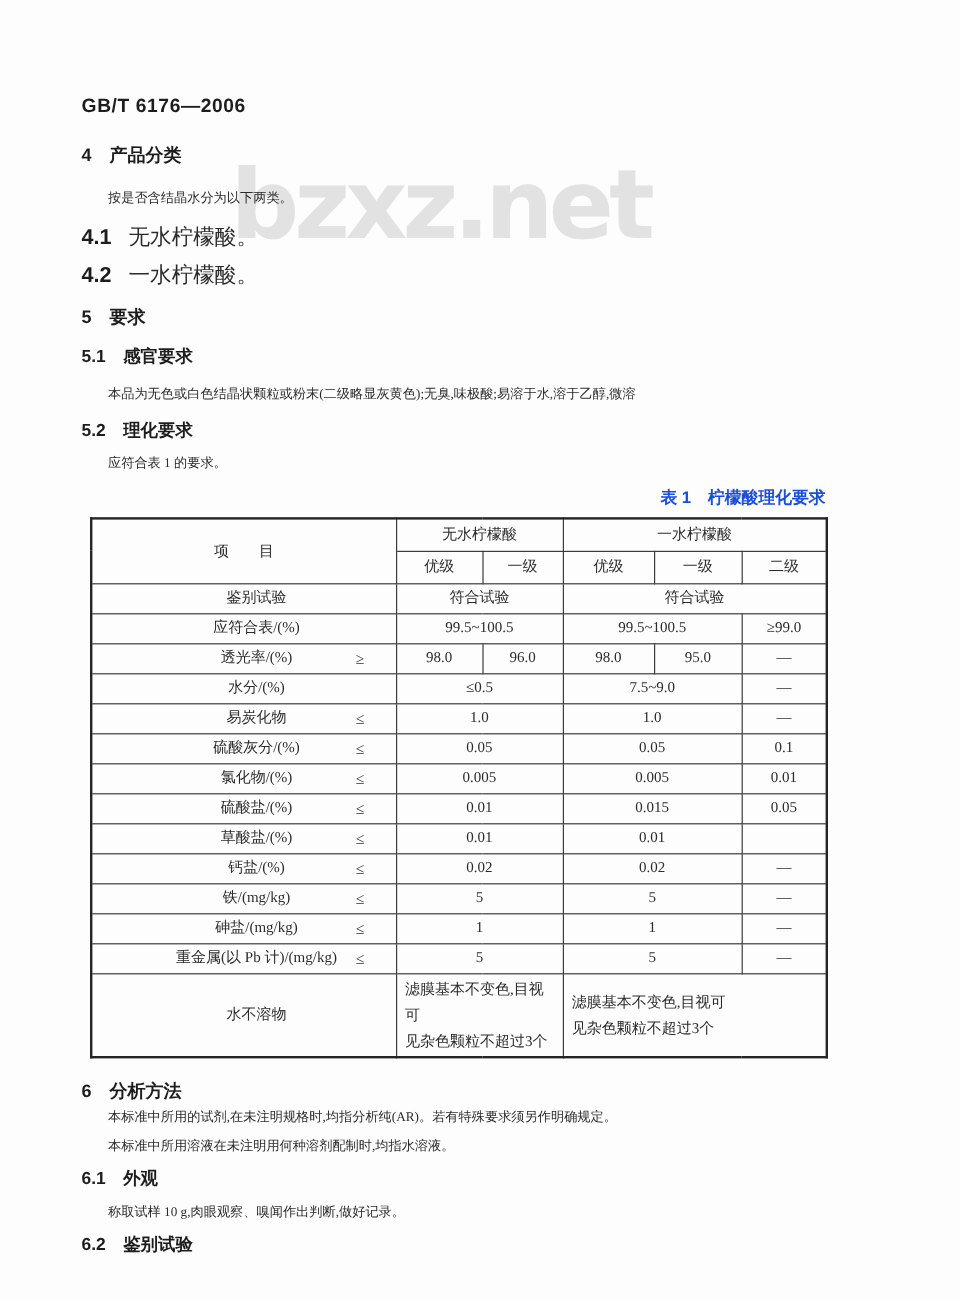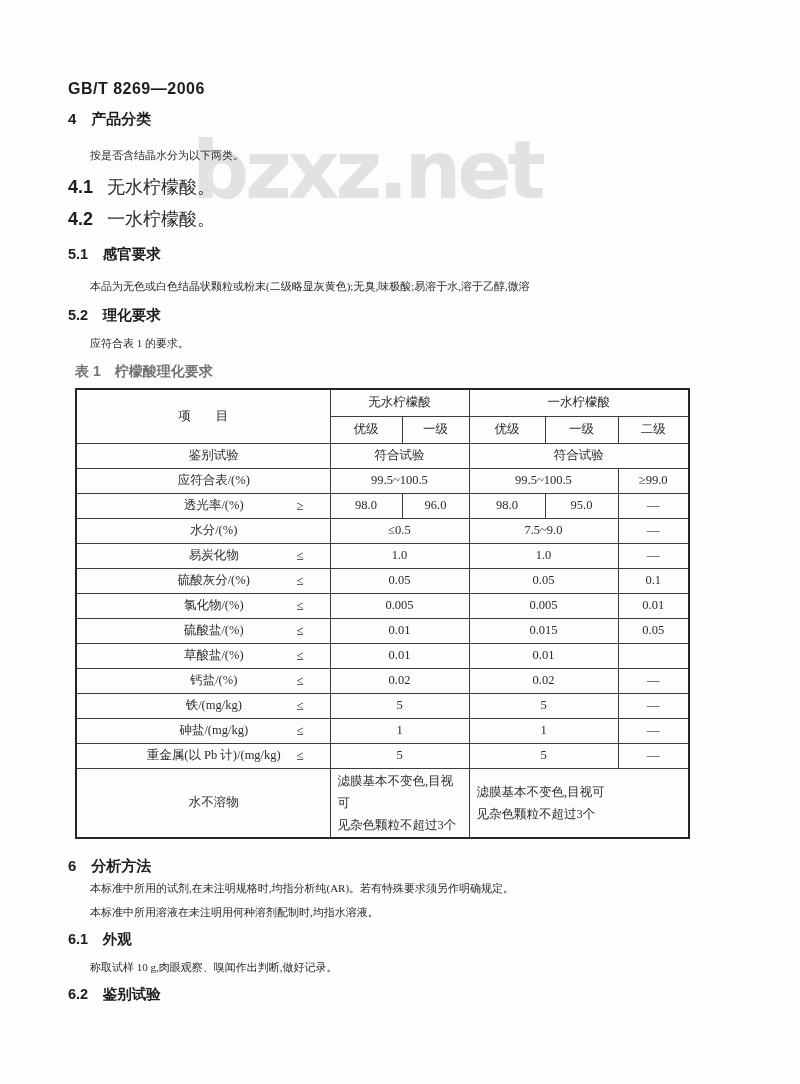--- a/index.html
+++ b/index.html
@@ -36,33 +36,33 @@
   }
   .h2 {
     font-family:"Liberation Sans","DejaVu Sans",sans-serif;
     font-weight:bold; font-size:14.5px; color:#1d1d1d;
   }
   .body-text { font-size:11px; line-height:24px; color:#2b2b2b; }
   .indent { text-indent:2em; }
   .clause { font-size:18px; color:#2b2b2b; }
   .clause .num { font-family:"Liberation Sans","DejaVu Sans",sans-serif; font-weight:bold; color:#1d1d1d; margin-right:14px; }
 
-  .mt22 { margin-top:12px; }
+  .mt22 { margin-top:22px; }
   .mt18 { margin-top:18px; }
   .mt14 { margin-top:14px; }
   .mt12 { margin-top:12px; }
   .mt10 { margin-top:10px; }
   .mt8  { margin-top:8px; }
   .mt6  { margin-top:6px; }
 
   .tbl-caption {
     width:613px; margin:8px 0 7px 7px;
-    text-align:left;
-    font-family:"Liberation Sans","DejaVu Sans",sans-serif;
-    font-weight:bold; font-size:14px; color:#737373;
+    text-align:right;
+    font-family:"Liberation Sans","DejaVu Sans",sans-serif;
+    font-weight:bold; font-size:14px; color:#1d4ed8;
   }
   table.req {
     margin-left:7px;
     width:613px;
     table-layout:fixed;
     border-collapse:collapse;
     border:2px solid #252525;
     font-size:12.5px;
     color:#2b2b2b;
   }
@@ -91,27 +91,28 @@
 </style>
 </head>
 <body>
 
 <div class="page">
 
   <div class="watermark">bzxz.net</div>
 
   <div class="content">
 
-    <div class="doc-code">GB/T 8269—2006</div>
+    <div class="doc-code">GB/T 6176—2006</div>
 
     <div class="h1 mt22">4　产品分类</div>
     <p class="body-text indent mt14">按是否含结晶水分为以下两类。</p>
     <p class="clause mt8"><span class="num">4.1</span><span>无水柠檬酸。</span></p>
     <p class="clause mt8"><span class="num">4.2</span><span>一水柠檬酸。</span></p>
 
+    <div class="h1 mt14">5　要求</div>
     <div class="h2 mt14">5.1　感官要求</div>
     <p class="body-text indent mt10">本品为无色或白色结晶状颗粒或粉末(二级略显灰黄色);无臭,味极酸;易溶于水,溶于乙醇,微溶</p>
     <div class="h2 mt8">5.2　理化要求</div>
     <p class="body-text indent mt6">应符合表 1 的要求。</p>
 
     <div class="tbl-caption">表 1　柠檬酸理化要求</div>
 
     <table class="req">
       <colgroup>
         <col style="width:254px">

